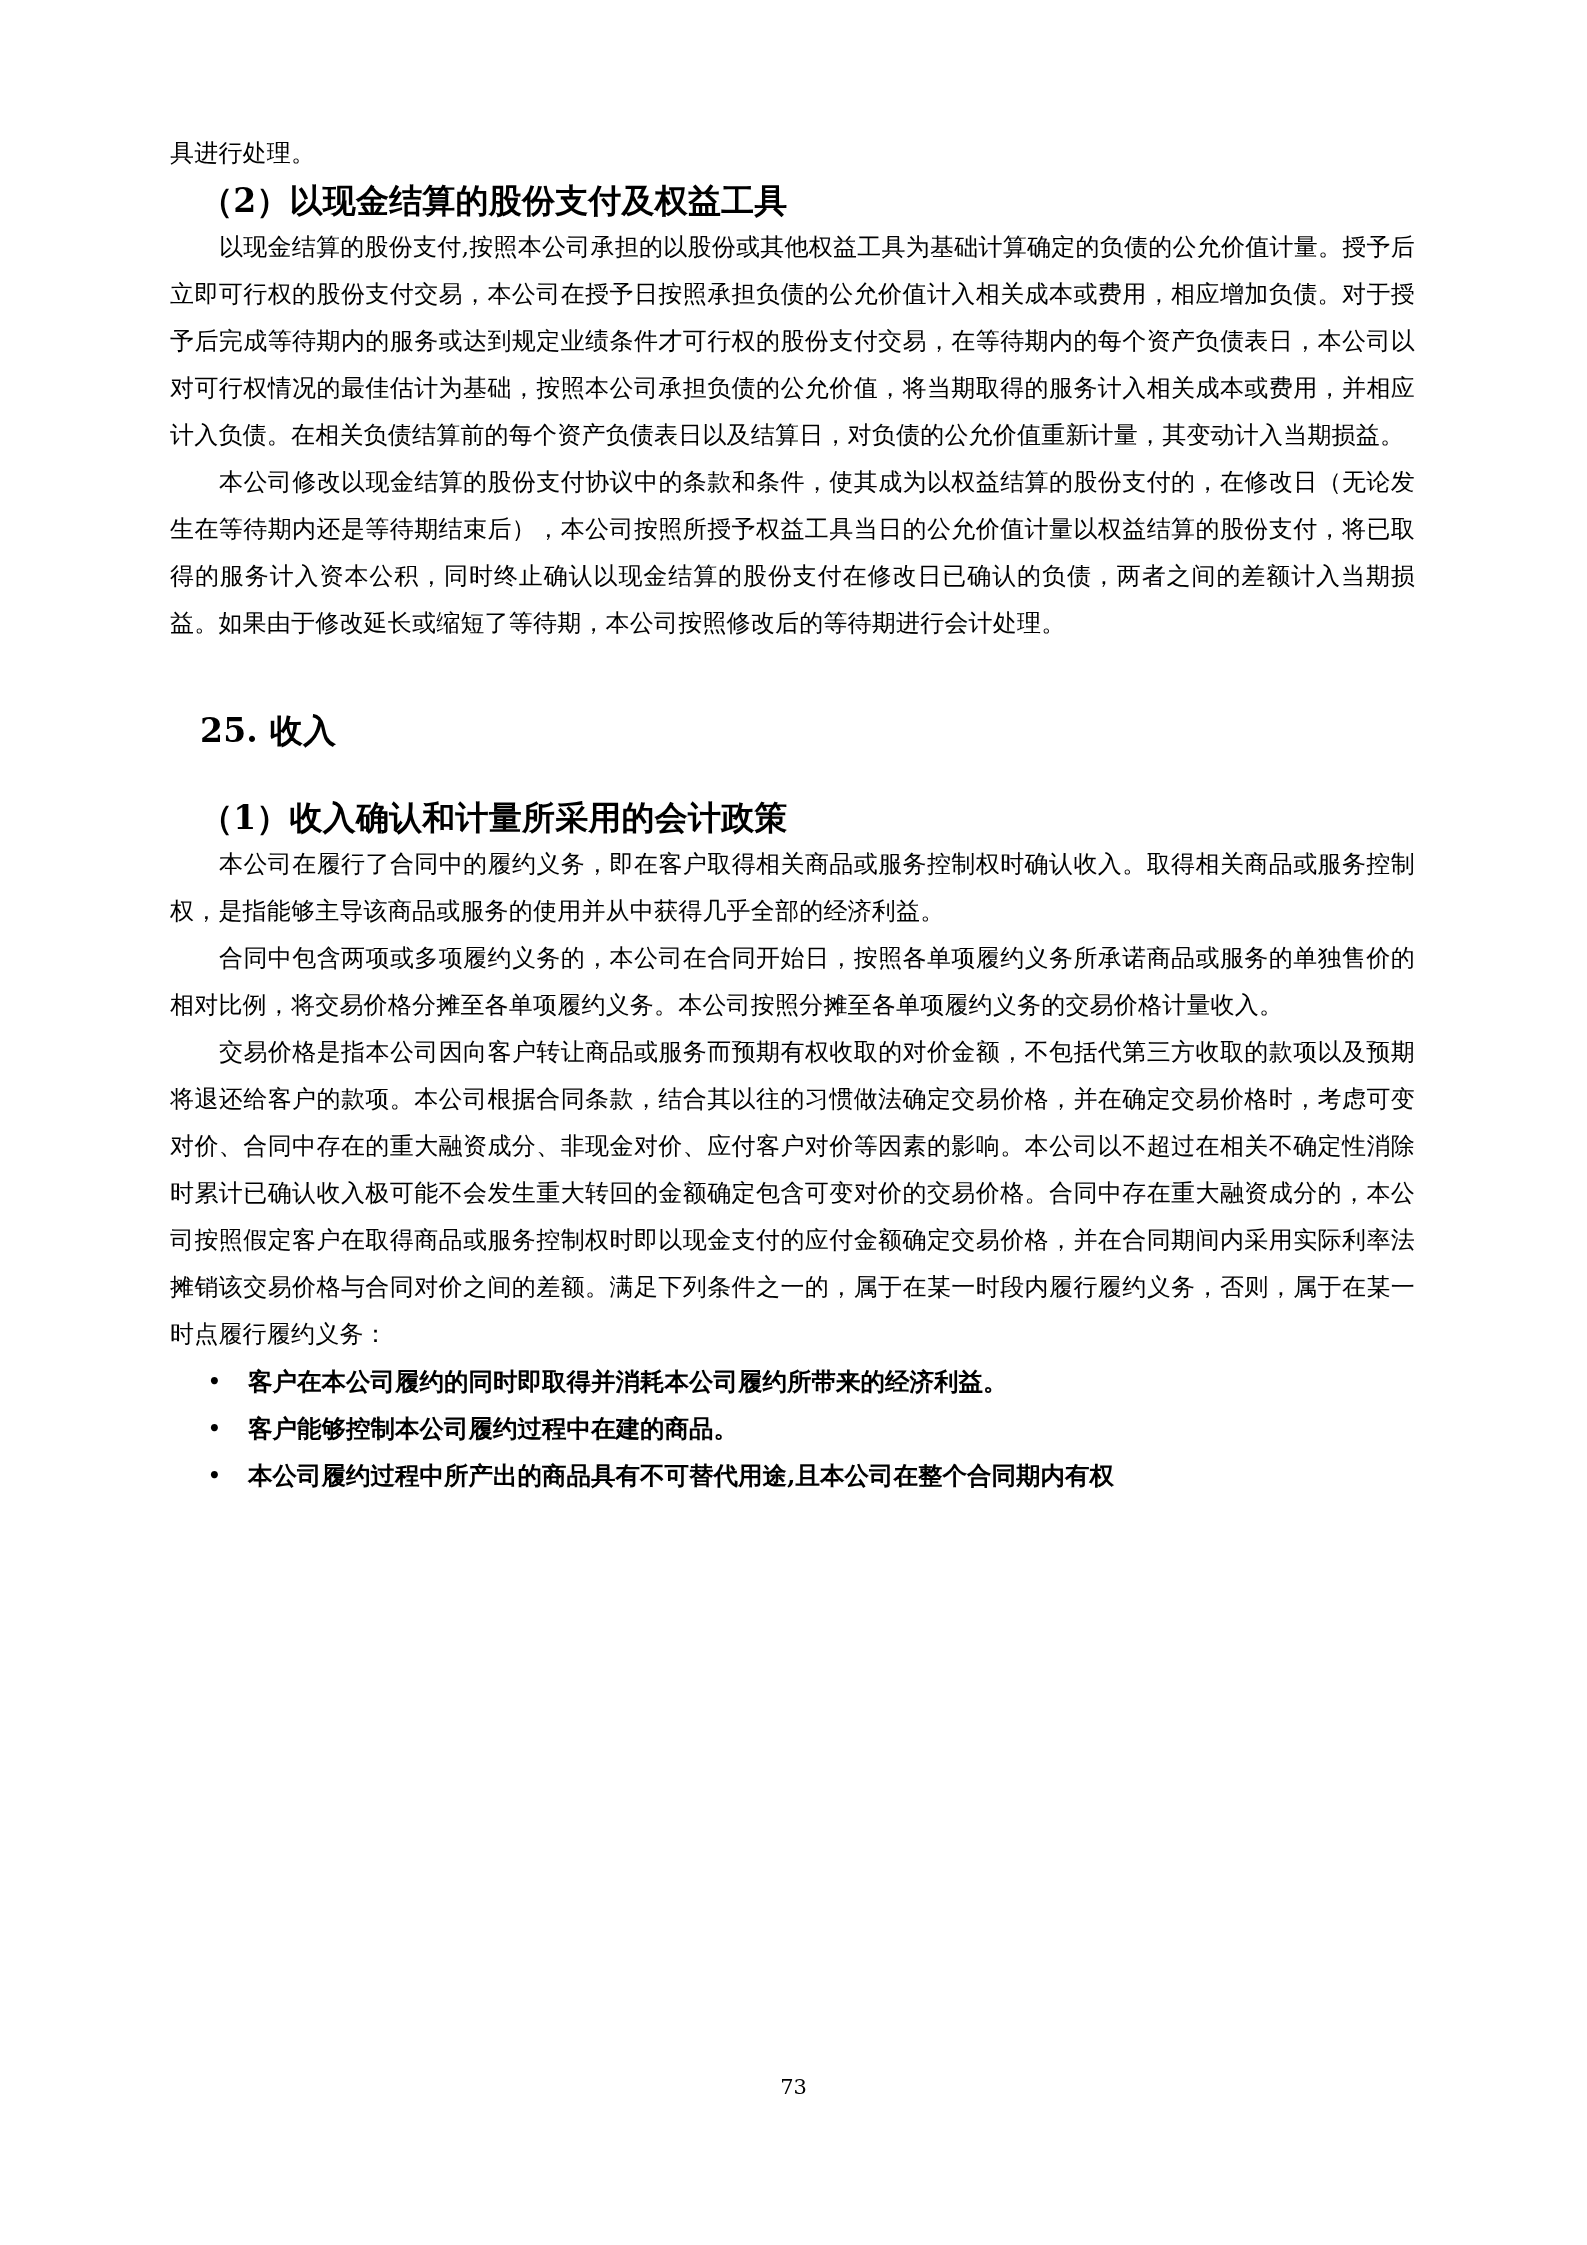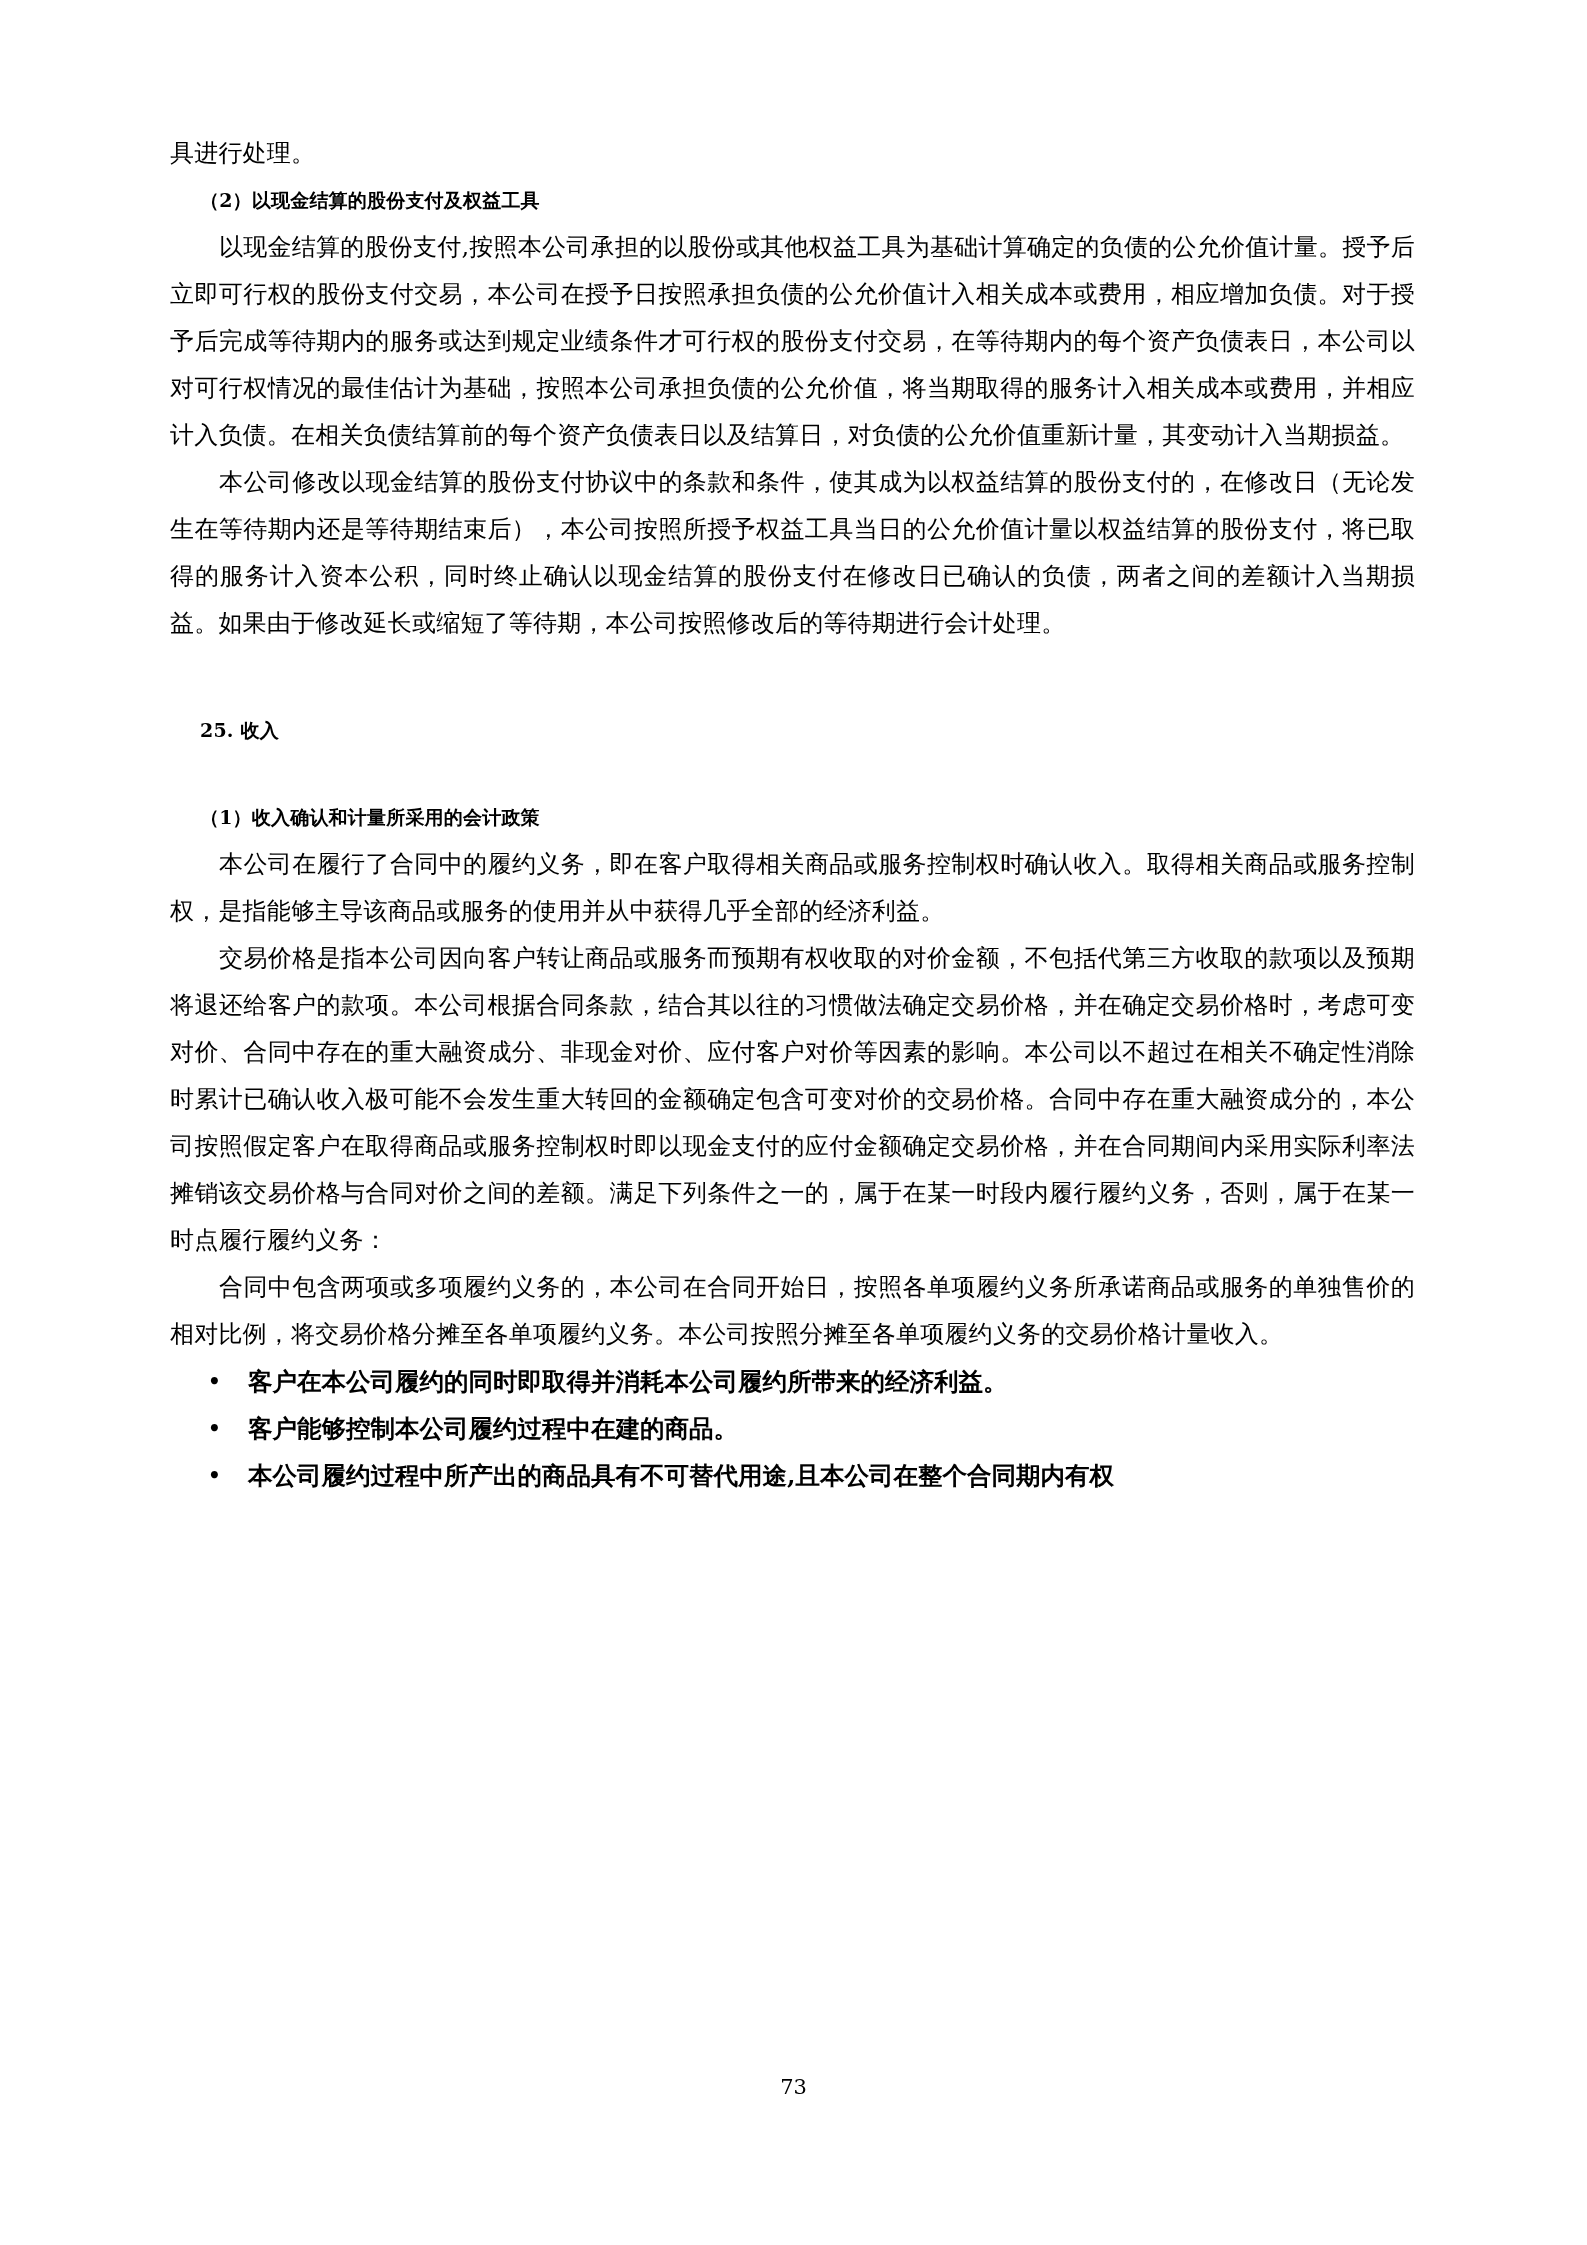--- a/index.html
+++ b/index.html
@@ -29,21 +29,21 @@
     text-align: justify;
     text-justify: inter-character;
     letter-spacing: 0.2px;
   }
   .indent {
     text-indent: 49px;
   }
   .heading {
     font-weight: bold;
     margin: 0;
-    font-size: 19px;
+    font-size: 33px;
     line-height: 47px;
   }
   .h-sub {
     text-indent: 30px;
   }
   .gap-lg { height: 60px; }
   .gap-md { height: 40px; }
   ul.bullets {
     list-style: none;
     margin: 0;
@@ -91,23 +91,23 @@
     <div class="gap-lg"></div>
 
     <p class="heading h-sub">25. 收入</p>
 
     <div class="gap-md"></div>
 
     <p class="heading h-sub">（1）收入确认和计量所采用的会计政策</p>
 
     <p class="indent">本公司在履行了合同中的履约义务，即在客户取得相关商品或服务控制权时确认收入。取得相关商品或服务控制权，是指能够主导该商品或服务的使用并从中获得几乎全部的经济利益。</p>
 
+    <p class="indent">合同中包含两项或多项履约义务的，本公司在合同开始日，按照各单项履约义务所承诺商品或服务的单独售价的相对比例，将交易价格分摊至各单项履约义务。本公司按照分摊至各单项履约义务的交易价格计量收入。</p>
+
     <p class="indent">交易价格是指本公司因向客户转让商品或服务而预期有权收取的对价金额，不包括代第三方收取的款项以及预期将退还给客户的款项。本公司根据合同条款，结合其以往的习惯做法确定交易价格，并在确定交易价格时，考虑可变对价、合同中存在的重大融资成分、非现金对价、应付客户对价等因素的影响。本公司以不超过在相关不确定性消除时累计已确认收入极可能不会发生重大转回的金额确定包含可变对价的交易价格。合同中存在重大融资成分的，本公司按照假定客户在取得商品或服务控制权时即以现金支付的应付金额确定交易价格，并在合同期间内采用实际利率法摊销该交易价格与合同对价之间的差额。满足下列条件之一的，属于在某一时段内履行履约义务，否则，属于在某一时点履行履约义务：</p>
-
-    <p class="indent">合同中包含两项或多项履约义务的，本公司在合同开始日，按照各单项履约义务所承诺商品或服务的单独售价的相对比例，将交易价格分摊至各单项履约义务。本公司按照分摊至各单项履约义务的交易价格计量收入。</p>
 
     <ul class="bullets">
       <li>客户在本公司履约的同时即取得并消耗本公司履约所带来的经济利益。</li>
       <li>客户能够控制本公司履约过程中在建的商品。</li>
       <li>本公司履约过程中所产出的商品具有不可替代用途,且本公司在整个合同期内有权</li>
     </ul>
 
   </div>
 
   <div class="page-number">73</div>

